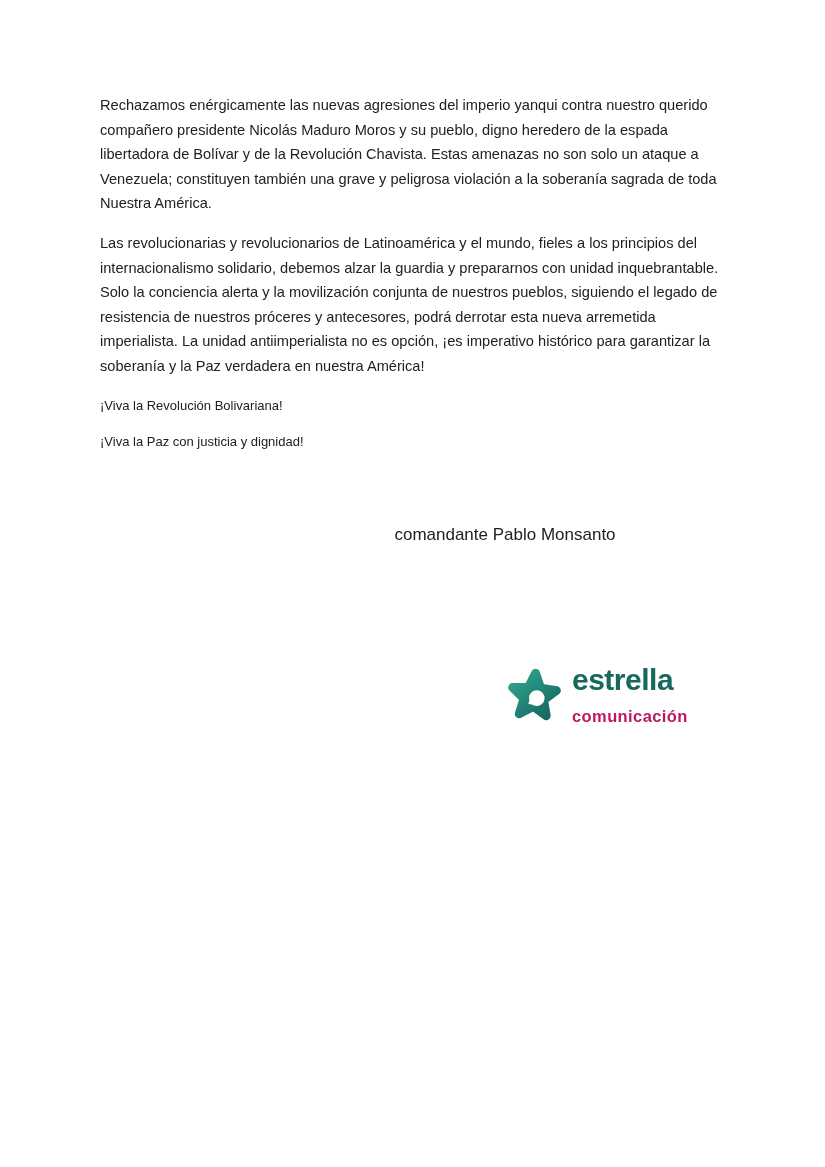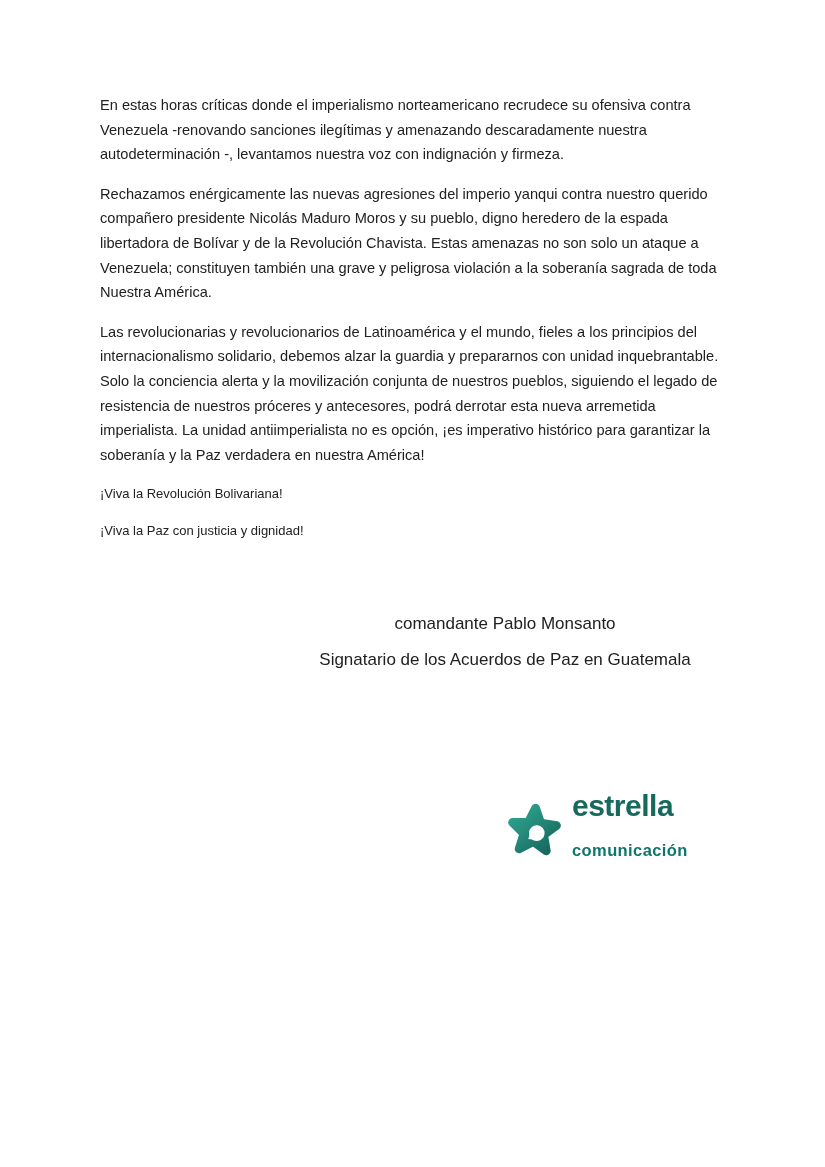--- a/index.html
+++ b/index.html
@@ -38,58 +38,56 @@
   }
   .signature p {
     font-size: 17px;
     line-height: 24.6px;
     margin-bottom: 12px;
   }
   .logo-row {
     margin-top: 118px;
     margin-left: 405px;
     display: flex;
-    align-items: flex-end;
+    align-items: flex-start;
     gap: 9px;
   }
   .logo-star svg { display: block; }
   .logo-text { display: flex; flex-direction: column; }
   .logo-name {
     font-size: 30px;
     font-weight: bold;
     letter-spacing: -0.5px;
     line-height: 1;
     color: #17695D;
   }
   .logo-tagline {
     font-size: 16.5px;
     font-weight: 600;
     letter-spacing: 0.4px;
-    margin-top: 20px;
-    color: #0f766e;
+    margin-top: 12px;
+    color: #be185d;
   }
 </style>
 </head>
 <body>
 
 <div class="page">
   <div class="content">
 
-    <p class="para">En estas horas críticas donde el imperialismo norteamericano recrudece su ofensiva contra Venezuela -renovando sanciones ilegítimas y amenazando descaradamente nuestra autodeterminación -, levantamos nuestra voz con indignación y firmeza.</p>
     <p class="para">Rechazamos enérgicamente las nuevas agresiones del imperio yanqui contra nuestro querido compañero presidente Nicolás Maduro Moros y su pueblo, digno heredero de la espada libertadora de Bolívar y de la Revolución Chavista. Estas amenazas no son solo un ataque a Venezuela; constituyen también una grave y peligrosa violación a la soberanía sagrada de toda Nuestra América.</p>
     <p class="para">Las revolucionarias y revolucionarios de Latinoamérica y el mundo, fieles a los principios del internacionalismo solidario, debemos alzar la guardia y prepararnos con unidad inquebrantable. Solo la conciencia alerta y la movilización conjunta de nuestros pueblos, siguiendo el legado de resistencia de nuestros próceres y antecesores, podrá derrotar esta nueva arremetida imperialista. La unidad antiimperialista no es opción, ¡es imperativo histórico para garantizar la soberanía y la Paz verdadera en nuestra América!</p>
 
     <div>
       <p class="slogan">¡Viva la Revolución Bolivariana!</p>
       <p class="slogan">¡Viva la Paz con justicia y dignidad!</p>
     </div>
 
     <div class="signature">
       <p>comandante Pablo Monsanto</p>
-      <p>Signatario de los Acuerdos de Paz en Guatemala</p>
     </div>
 
     <div class="logo-row">
       <span class="logo-star">
         <svg width="58" height="60" viewBox="0 0 100 100" xmlns="http://www.w3.org/2000/svg">
           <defs>
             <linearGradient id="starGrad" x1="0" y1="0" x2="1" y2="1">
               <stop offset="0" stop-color="#31A893"></stop>
               <stop offset="1" stop-color="#15645B"></stop>
             </linearGradient>

